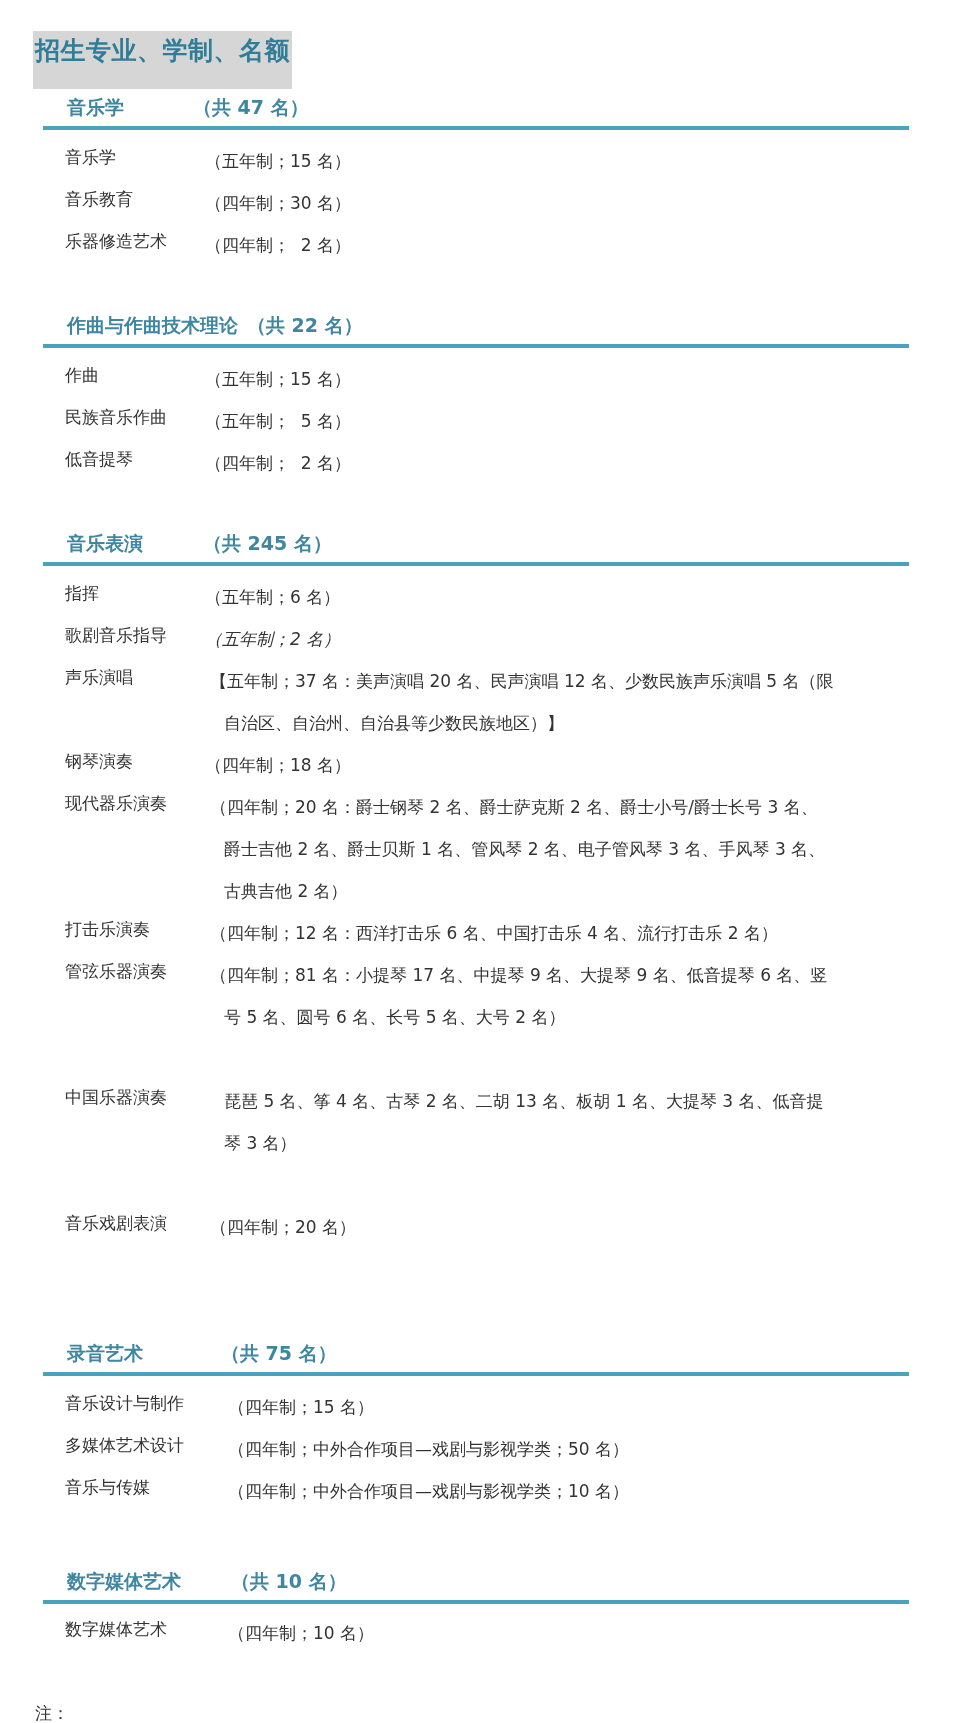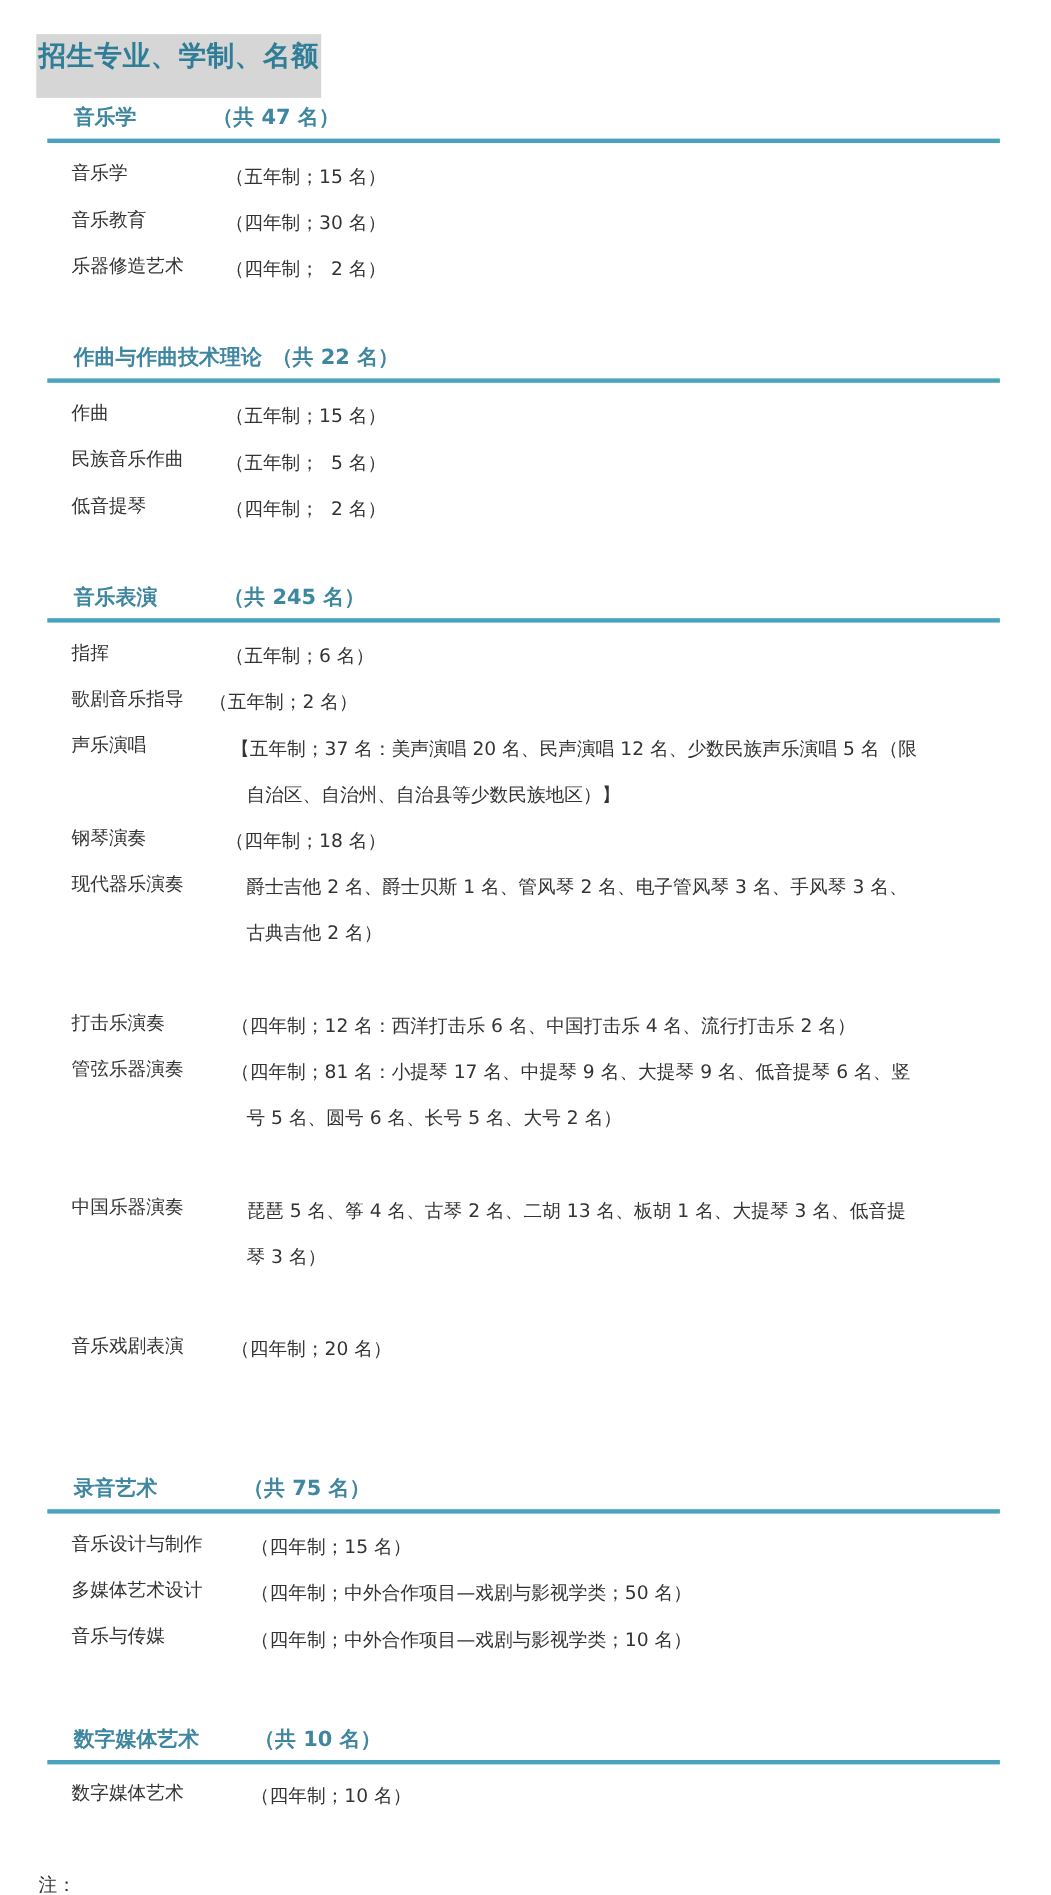--- a/index.html
+++ b/index.html
@@ -95,40 +95,41 @@
     <span class="sec-total" style="left:160px;">（共 245 名）</span>
   </div>
   <div class="row" style="top:54px;">
     <span class="row-label">指挥</span>
     <span class="row-value" style="left:205px;">
         <span class="line">（五年制；6 名）</span>
       </span>
   </div>
   <div class="row" style="top:96px;">
     <span class="row-label">歌剧音乐指导</span>
-    <span class="row-value" style="left:190px;">
+    <span class="row-value" style="left:205px;font-style:italic;">
         <span class="line">（五年制；2 名）</span>
       </span>
   </div>
   <div class="row" style="top:138px;">
     <span class="row-label">声乐演唱</span>
     <span class="row-value" style="left:210px;">
       <span class="line">【五年制；37 名：美声演唱 20 名、民声演唱 12 名、少数民族声乐演唱 5 名（限</span>
       <span class="line" style="padding-left:14px;"> 自治区、自治州、自治县等少数民族地区）】</span>
     </span>
   </div>
   <div class="row" style="top:222px;">
     <span class="row-label">钢琴演奏</span>
     <span class="row-value" style="left:205px;">
         <span class="line">（四年制；18 名）</span>
       </span>
   </div>
   <div class="row" style="top:264px;">
     <span class="row-label">现代器乐演奏</span>
     <span class="row-value" style="left:210px;">
+      <span class="line">（四年制；20 名：爵士钢琴 2 名、爵士萨克斯 2 名、爵士小号/爵士长号 3 名、</span>
       <span class="line" style="padding-left:14px;"> 爵士吉他 2 名、爵士贝斯 1 名、管风琴 2 名、电子管风琴 3 名、手风琴 3 名、</span>
       <span class="line" style="padding-left:14px;"> 古典吉他 2 名）</span>
     </span>
   </div>
   <div class="row" style="top:390px;">
     <span class="row-label">打击乐演奏</span>
     <span class="row-value" style="left:210px;">
         <span class="line">（四年制；12 名：西洋打击乐 6 名、中国打击乐 4 名、流行打击乐 2 名）</span>
       </span>
   </div>

